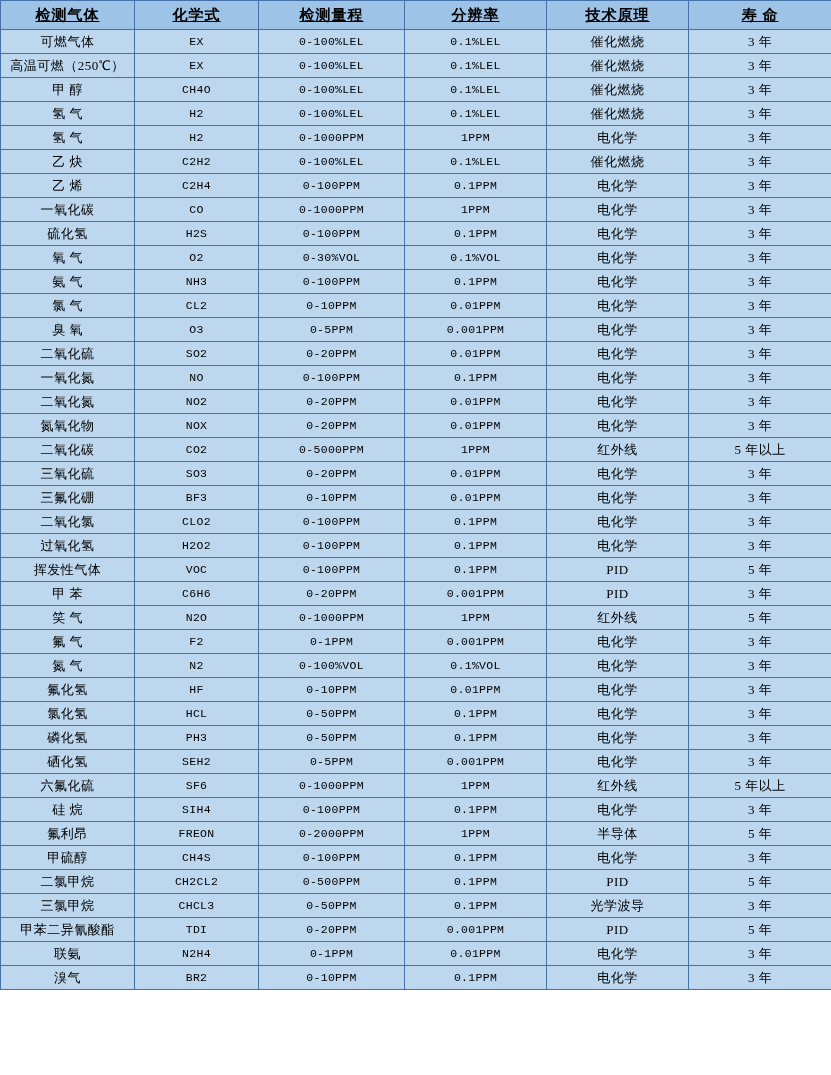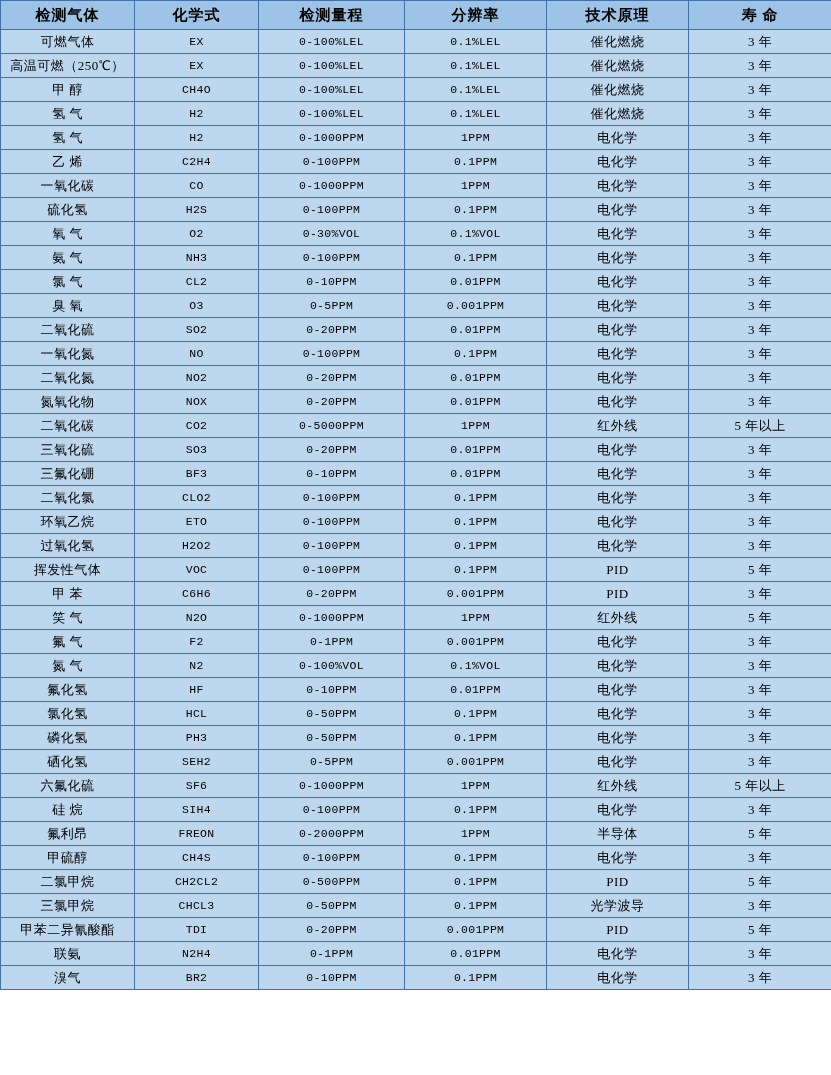--- a/index.html
+++ b/index.html
@@ -31,20 +31,21 @@
     white-space: nowrap;
     overflow: hidden;
   }
   #gas-table thead th {
     background: #9dc3e6;
     height: 26px;
     font-size: 15px;
     font-weight: bold;
     letter-spacing: 1px;
     font-family: "Liberation Serif", serif;
+    text-decoration: underline;
   }
   #gas-table tbody td {
     background: #bdd7ee;
     height: 21px;
     font-size: 12.5px;
     font-family: "Liberation Serif", serif;
   }
   #gas-table tbody td.name {
     font-size: 13px;
     letter-spacing: 0.5px;
@@ -112,20 +113,28 @@
       </tr>
       <tr>
         <td class="name">氢 气</td>
         <td class="mono">H2</td>
         <td class="mono">0-1000PPM</td>
         <td class="mono">1PPM</td>
         <td class="name">电化学</td>
         <td class="name">3 年</td>
       </tr>
       <tr>
+        <td class="name">乙 炔</td>
+        <td class="mono">C2H2</td>
+        <td class="mono">0-100%LEL</td>
+        <td class="mono">0.1%LEL</td>
+        <td class="name">催化燃烧</td>
+        <td class="name">3 年</td>
+      </tr>
+      <tr>
         <td class="name">乙 烯</td>
         <td class="mono">C2H4</td>
         <td class="mono">0-100PPM</td>
         <td class="mono">0.1PPM</td>
         <td class="name">电化学</td>
         <td class="name">3 年</td>
       </tr>
       <tr>
         <td class="name">一氧化碳</td>
         <td class="mono">CO</td>
@@ -232,28 +241,20 @@
       </tr>
       <tr>
         <td class="name">二氧化氯</td>
         <td class="mono">CLO2</td>
         <td class="mono">0-100PPM</td>
         <td class="mono">0.1PPM</td>
         <td class="name">电化学</td>
         <td class="name">3 年</td>
       </tr>
       <tr>
-        <td class="name">环氧乙烷</td>
-        <td class="mono">ETO</td>
-        <td class="mono">0-100PPM</td>
-        <td class="mono">0.1PPM</td>
-        <td class="name">电化学</td>
-        <td class="name">3 年</td>
-      </tr>
-      <tr>
         <td class="name">过氧化氢</td>
         <td class="mono">H2O2</td>
         <td class="mono">0-100PPM</td>
         <td class="mono">0.1PPM</td>
         <td class="name">电化学</td>
         <td class="name">3 年</td>
       </tr>
       <tr>
         <td class="name">挥发性气体</td>
         <td class="mono">VOC</td>

